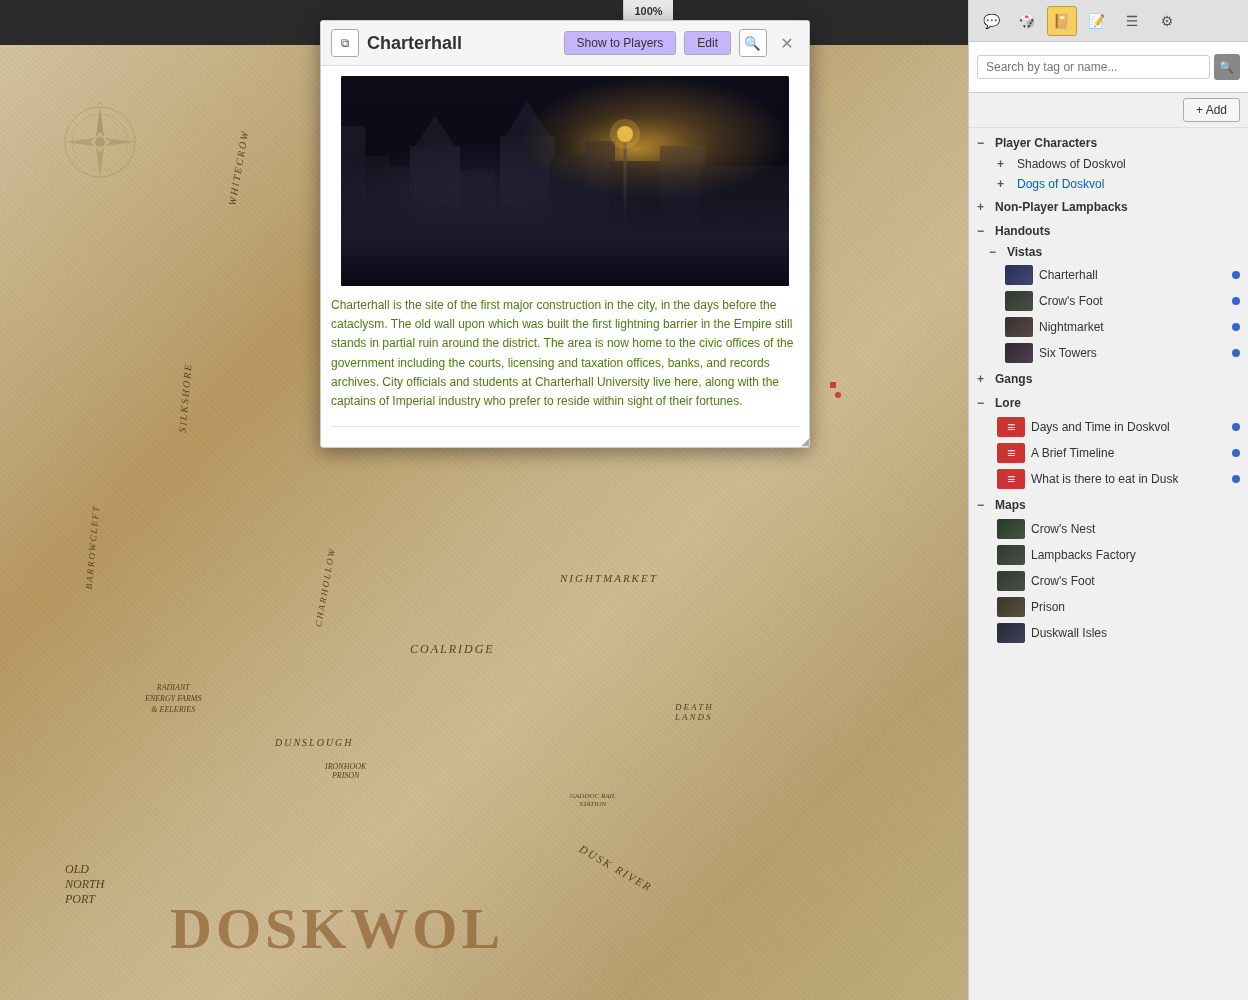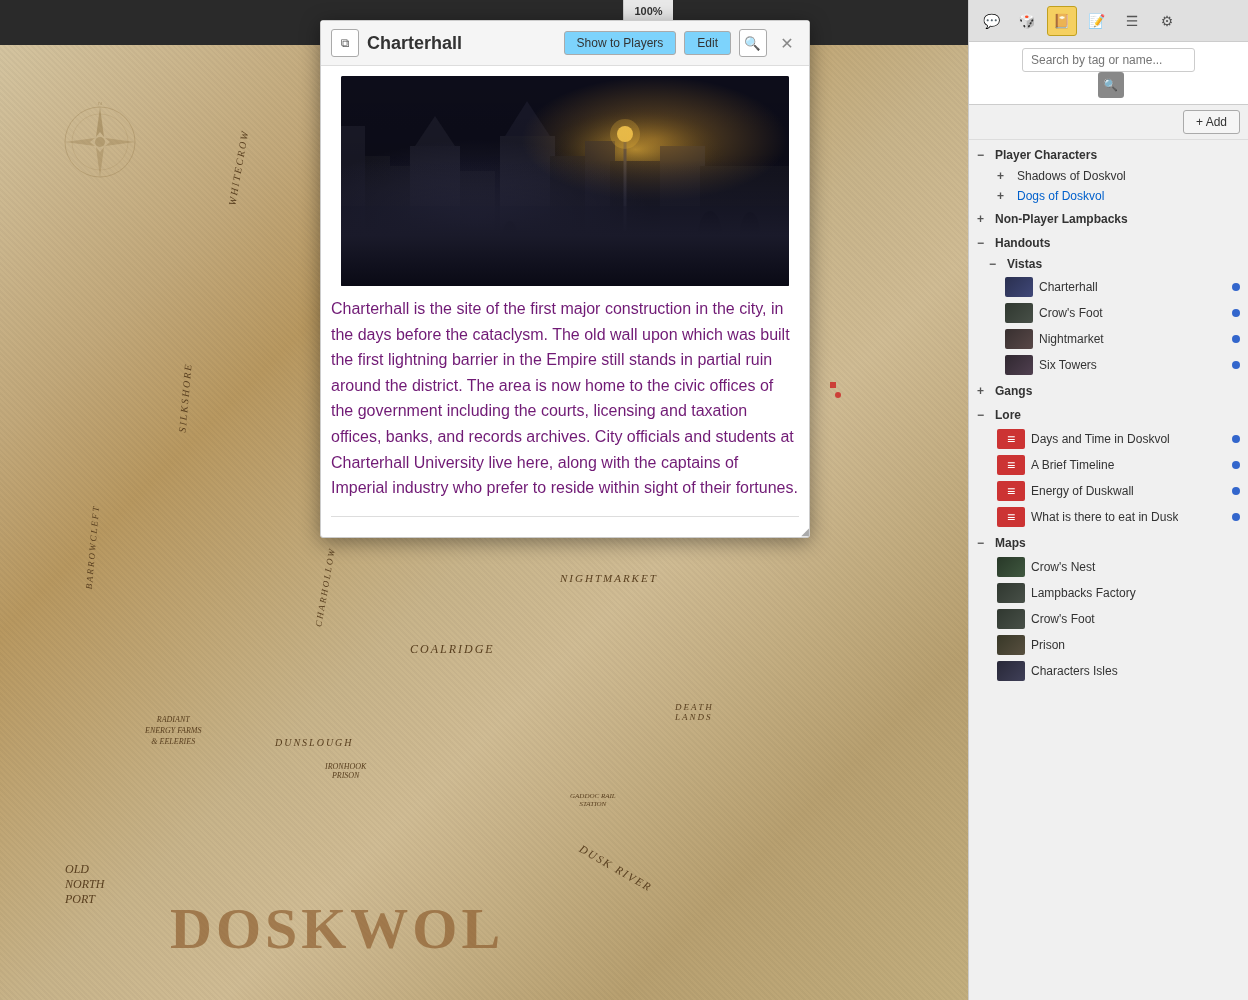--- a/index.html
+++ b/index.html
@@ -86,21 +86,21 @@
     .popup-title {
       font-size: 18px;
       font-weight: bold;
       color: #333;
       flex: 1;
     }
 
     .popup-btn {
       padding: 4px 12px;
       border: 1px solid #aaa;
-      background: #7dd3fc;
+      background: #c4b5fd;
       border-radius: 3px;
       cursor: pointer;
       font-size: 12px;
       color: #333;
     }
 
     .popup-search-btn {
       width: 28px; height: 28px;
       border: 1px solid #aaa;
       background: white;
@@ -146,23 +146,23 @@
       left: 0; right: 0;
       height: 60%;
       background: linear-gradient(0deg, #0a0a15 0%, #1a1a2a 40%, transparent 100%);
     }
 
     .popup-body {
       padding: 0 10px 10px;
     }
 
     .popup-text {
-      font-size: 16px;
+      font-size: 12px;
       line-height: 1.6;
-      color: #701a75;
+      color: #4d7c0f;
       margin-bottom: 15px;
     }
 
     .popup-divider {
       border: none;
       border-top: 1px solid #ddd;
       margin: 10px 0;
     }
 
     .popup-gm-notes {
@@ -266,24 +266,23 @@
     }
 
     .sidebar-icon-btn.active {
       background: #f5d060;
       border-color: #c0a020;
     }
 
     .sidebar-search {
       display: flex;
       align-items: center;
-      padding: 6px 8px;
+      padding: 12px 8px;
       border-bottom: 1px solid #ccc;
       background: white;
-      flex-direction: column;
     }
 
     .sidebar-search input {
       flex: 1;
       border: 1px solid #ccc;
       border-radius: 3px;
       padding: 4px 8px;
       font-size: 12px;
       outline: none;
     }
@@ -452,21 +451,21 @@
 
     <div class="map-label" style="top:120px;left:200px;transform:rotate(-80deg);font-size:10px;">WHITECROW</div>
     <div class="map-label" style="top:350px;left:150px;transform:rotate(-85deg);font-size:10px;">SILKSHORE</div>
     <div class="map-label" style="top:500px;left:50px;transform:rotate(-85deg);font-size:9px;">BARROWCLEFT</div>
     <div class="map-label" style="top:540px;left:285px;transform:rotate(-80deg);font-size:9px;">CHARHOLLOW</div>
     <div class="map-label" style="top:600px;left:410px;font-size:12px;">COALRIDGE</div>
     <div class="map-label" style="top:530px;left:560px;font-size:11px;">NIGHTMARKET</div>
     <div class="map-label" style="top:695px;left:275px;font-size:10px;">DUNSLOUGH</div>
     <div class="map-label" style="top:660px;left:675px;font-size:9px;">DEATH<br>LANDS</div>
     <div class="map-label" style="top:820px;left:575px;transform:rotate(30deg);font-size:11px;">DUSK RIVER</div>
-    <div class="map-label" style="top:672px;left:145px;font-size:8px;letter-spacing:0px;text-align:center;line-height:1.4;">RADIANT<br>ENERGY FARMS<br>&amp; EELERIES</div>
+    <div class="map-label" style="top:640px;left:145px;font-size:8px;letter-spacing:0px;text-align:center;line-height:1.4;">RADIANT<br>ENERGY FARMS<br>&amp; EELERIES</div>
 
     <div class="map-label" style="top:720px;left:325px;font-size:8px;letter-spacing:0px;text-align:center;">Ironhook<br>Prison</div>
 
     <div class="map-label" style="top:750px;left:570px;font-size:7px;letter-spacing:0;text-align:center;">Gaddoc Rail<br>Station</div>
 
     <div class="map-label" style="top:820px;left:65px;font-size:12px;letter-spacing:0;text-align:left;">Old<br>North<br>Port</div>
 
     <div style="position:absolute;bottom:80px;left:170px;font-family:'Times New Roman',serif;font-size:58px;font-weight:900;color:#8b5a2b;opacity:0.65;letter-spacing:4px;text-transform:uppercase;">DOSKWOL</div>
 
     <div style="position:absolute;top:340px;left:830px;width:6px;height:6px;background:#cc2222;border-radius:50;opacity:0.8;"></div>
@@ -648,25 +647,20 @@
           <span>Days and Time in Doskvol</span>
           <div class="item-dot blue"></div>
         </div>
         <div class="tree-item">
           <div class="lore-icon"></div>
           <span>A Brief Timeline</span>
           <div class="item-dot blue"></div>
         </div>
         <div class="tree-item">
           <div class="lore-icon"></div>
-          <span>Energy of Duskwall</span>
-          <div class="item-dot blue"></div>
-        </div>
-        <div class="tree-item">
-          <div class="lore-icon"></div>
           <span style="overflow:hidden;text-overflow:ellipsis;white-space:nowrap;max-width:150px;">What is there to eat in Dusk</span>
           <div class="item-dot blue"></div>
         </div>
       </div>
     </div>
 
     <div class="tree-section">
       <div class="tree-header">
         <span class="tree-toggle">−</span>
         <span>Maps</span>
@@ -683,19 +677,19 @@
         <div class="tree-item">
           <div class="item-thumb thumb-crowsfoot-map"></div>
           <span>Crow's Foot</span>
         </div>
         <div class="tree-item">
           <div class="item-thumb thumb-doskvol"></div>
           <span>Prison</span>
         </div>
         <div class="tree-item">
           <div class="item-thumb thumb-shattered"></div>
-          <span>Characters Isles</span>
+          <span>Duskwall Isles</span>
         </div>
       </div>
     </div>
 
   </div>
 </div>
 
 </body></html>

